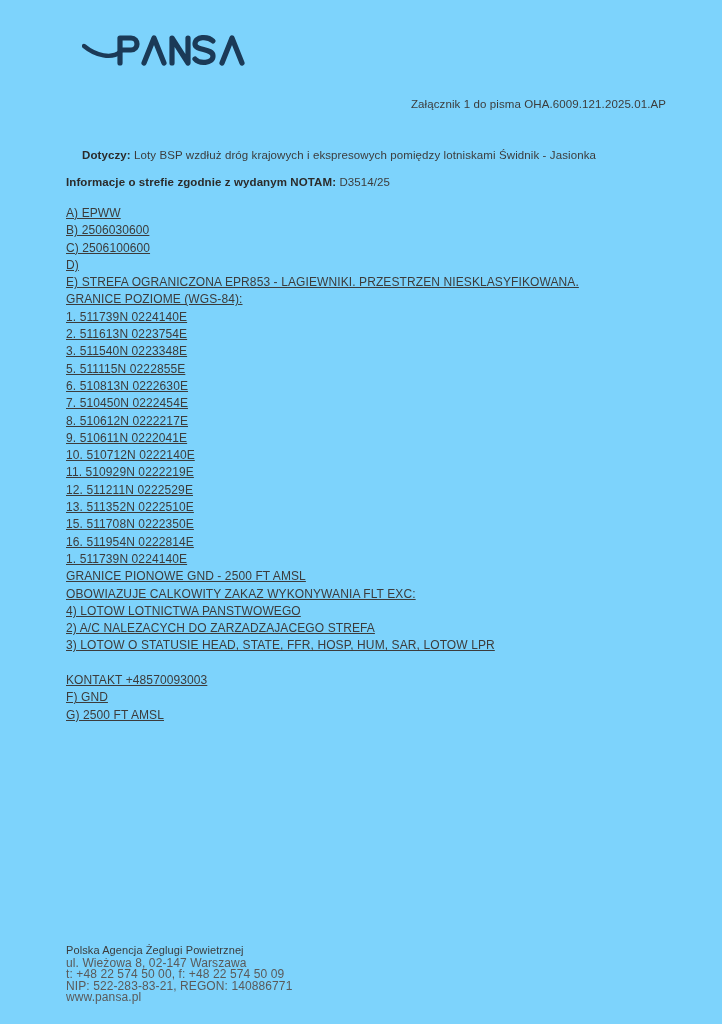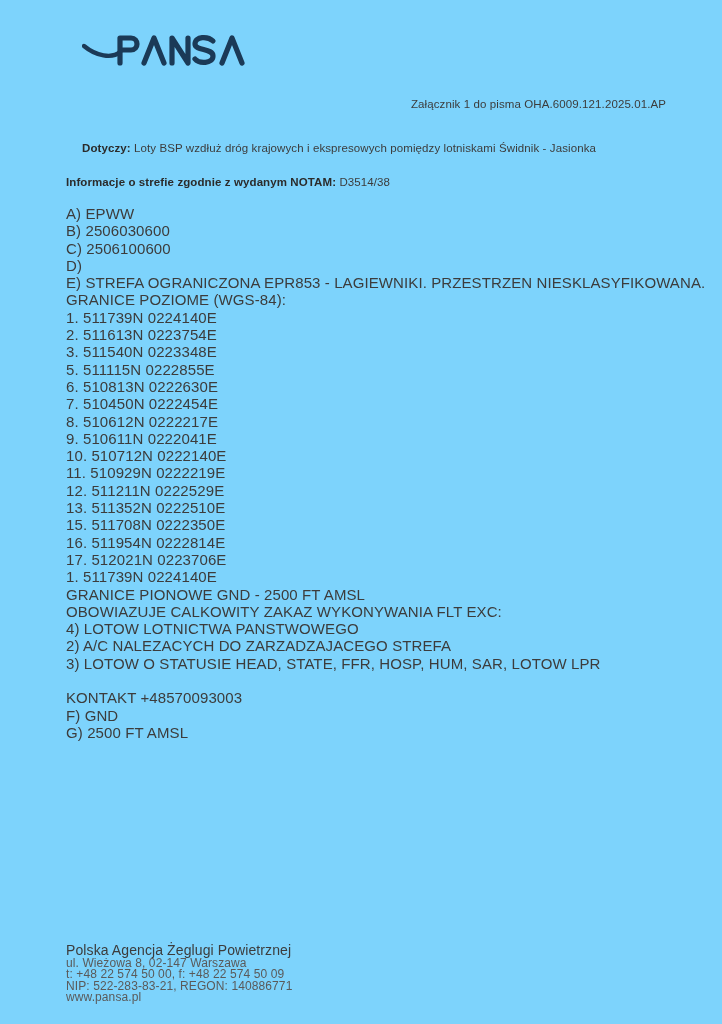--- a/index.html
+++ b/index.html
@@ -47,54 +47,55 @@
 
   
   .subject-line {
     position: absolute;
     left: 66px;
     font-size: 11.5px;
     letter-spacing: 0.1px;
     color: #3c3c3c;
     white-space: nowrap;
   }
-  .subject-line.l1 { top: 142px; padding-left: 16px; }
+  .subject-line.l1 { top: 149px; padding-left: 16px; }
   .subject-line.l2 { top: 176px; }
   .subject-line .lbl {
     font-weight: bold;
     color: #2b2b2b;
   }
 
   
   .notam-body {
     position: absolute;
     left: 66px;
     top: 205px;
     width: 600px;
-    font-size: 15px;
+    font-size: 12px;
     letter-spacing: 0.1px;
     color: #3c3c3c;
+    text-decoration: underline;
   }
   .notam-body .ln {
     line-height: 17.3px;
     white-space: nowrap;
   }
   .notam-body .ln.spacer {
     height: 17.3px;
   }
 
   
   .footer {
     position: absolute;
     left: 66px;
     top: 943px;
     color: #4a4a4a;
   }
   .footer .org {
-    font-size: 14px;
+    font-size: 11px;
     color: #3c3c3c;
     line-height: 15px;
     letter-spacing: 0.1px;
     white-space: nowrap;
   }
   .footer .fl {
     font-size: 12px;
     line-height: 11.4px;
     letter-spacing: 0.1px;
     color: #5a5a5a;
@@ -127,21 +128,21 @@
 
   <div class="doc-ref">Załącznik 1 do pisma OHA.6009.121.2025.01.AP</div>
 
   <div class="subject-line l1">
     <span class="lbl">Dotyczy:</span>
     <span>Loty BSP wzdłuż dróg krajowych i ekspresowych pomiędzy lotniskami Świdnik - Jasionka</span>
   </div>
 
   <div class="subject-line l2">
     <span class="lbl">Informacje o strefie zgodnie z wydanym NOTAM:</span>
-    <span>D3514/38</span>
+    <span>D3514/25</span>
   </div>
 
   <div class="notam-body">
       <div class="ln">A) EPWW</div>
       <div class="ln">B) 2506030600</div>
       <div class="ln">C) 2506100600</div>
       <div class="ln">D)</div>
       <div class="ln">E) STREFA OGRANICZONA EPR853 - LAGIEWNIKI. PRZESTRZEN NIESKLASYFIKOWANA.</div>
       <div class="ln">GRANICE POZIOME (WGS-84):</div>
       <div class="ln">1. 511739N 0224140E</div>
@@ -151,21 +152,20 @@
       <div class="ln">6. 510813N 0222630E</div>
       <div class="ln">7. 510450N 0222454E</div>
       <div class="ln">8. 510612N 0222217E</div>
       <div class="ln">9. 510611N 0222041E</div>
       <div class="ln">10. 510712N 0222140E</div>
       <div class="ln">11. 510929N 0222219E</div>
       <div class="ln">12. 511211N 0222529E</div>
       <div class="ln">13. 511352N 0222510E</div>
       <div class="ln">15. 511708N 0222350E</div>
       <div class="ln">16. 511954N 0222814E</div>
-      <div class="ln">17. 512021N 0223706E</div>
       <div class="ln">1. 511739N 0224140E</div>
       <div class="ln">GRANICE PIONOWE GND - 2500 FT AMSL</div>
       <div class="ln">OBOWIAZUJE CALKOWITY ZAKAZ WYKONYWANIA FLT EXC:</div>
       <div class="ln">4) LOTOW LOTNICTWA PANSTWOWEGO</div>
       <div class="ln">2) A/C NALEZACYCH DO ZARZADZAJACEGO STREFA</div>
       <div class="ln">3) LOTOW O STATUSIE HEAD, STATE, FFR, HOSP, HUM, SAR, LOTOW LPR</div>
       <div class="ln spacer"></div>
       <div class="ln">KONTAKT +48570093003</div>
       <div class="ln">F) GND</div>
       <div class="ln">G) 2500 FT AMSL</div>

